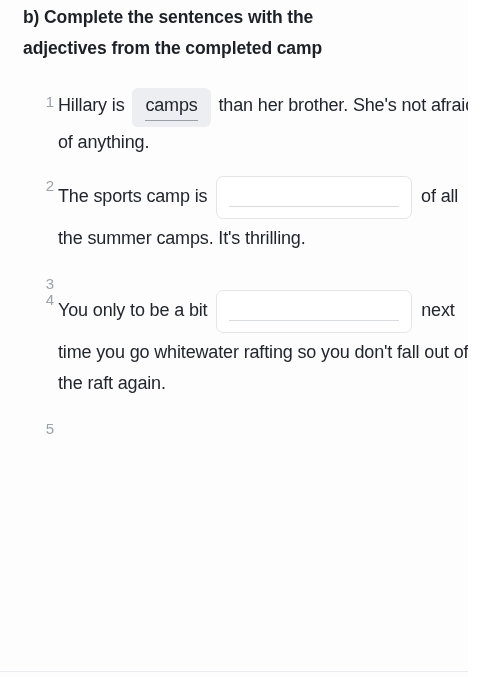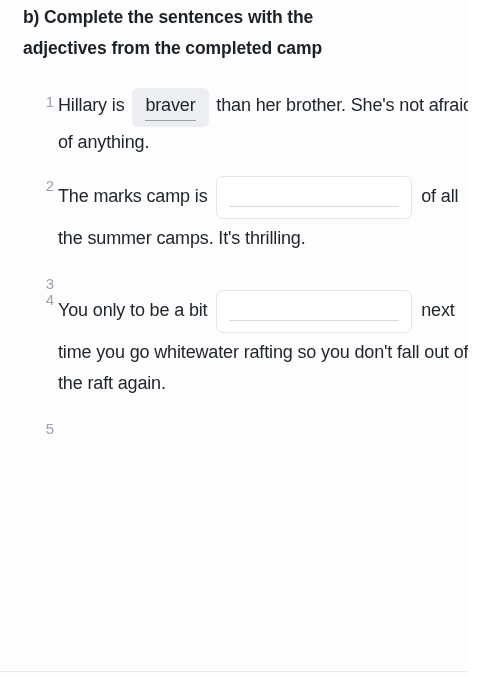--- a/index.html
+++ b/index.html
@@ -129,30 +129,30 @@
     <span class="heading-line">b) Complete the sentences with the</span>
     <span class="heading-line">adjectives from the completed camp</span>
   </div>
 
   <div class="qlist">
 
     <div class="qitem">
       <span class="qnum">1</span>
       <div class="qbody">
         <span class="seg">Hillary is</span>
-        <span class="chip"><span class="chip-text">braver</span></span>
+        <span class="chip"><span class="chip-text">camps</span></span>
         <span class="seg">than her brother. She's not afraid of anything.</span>
       </div>
     </div>
     <div class="spacer-1"></div>
 
     <div class="qitem">
       <span class="qnum">2</span>
       <div class="qbody">
-        <span class="seg">The marks camp is</span>
+        <span class="seg">The sports camp is</span>
         <span class="blank" title=""></span>
         <span class="seg">of all the summer camps. It's thrilling.</span>
       </div>
     </div>
     <div class="spacer-2"></div>
 
     <div class="qitem">
       <span class="qnum">3</span>
     </div>
     <div class="spacer-3"></div>

